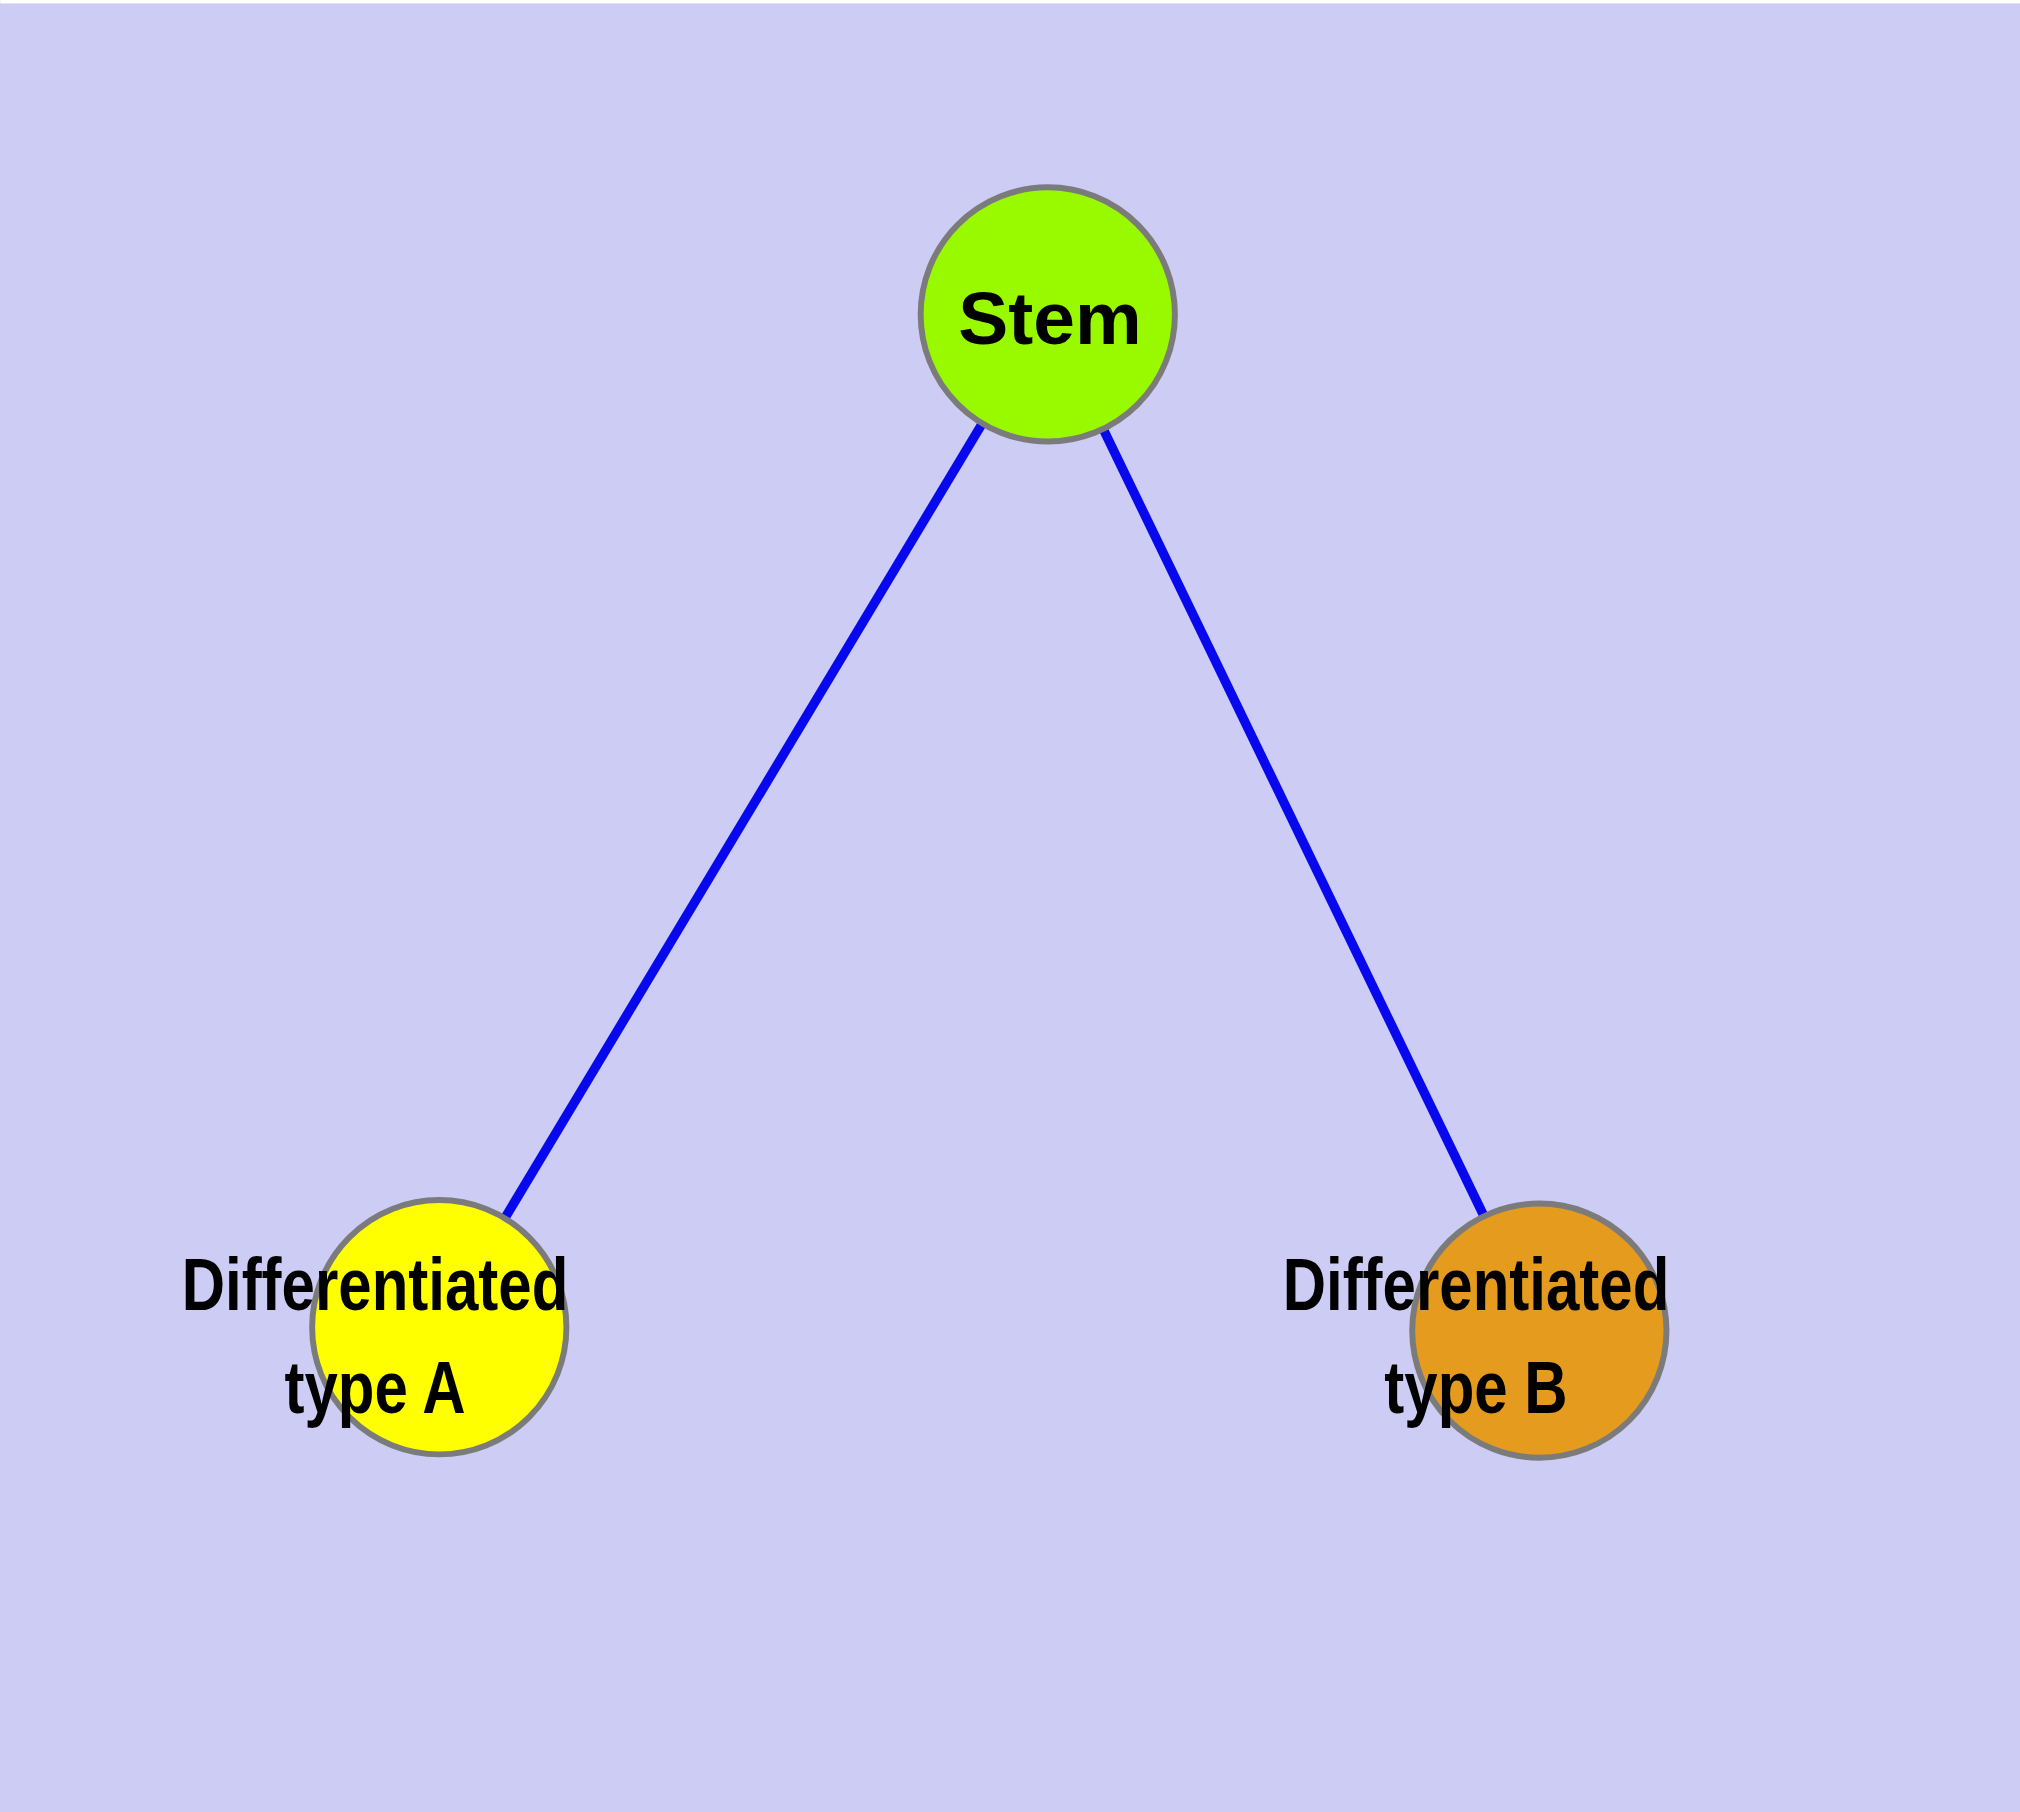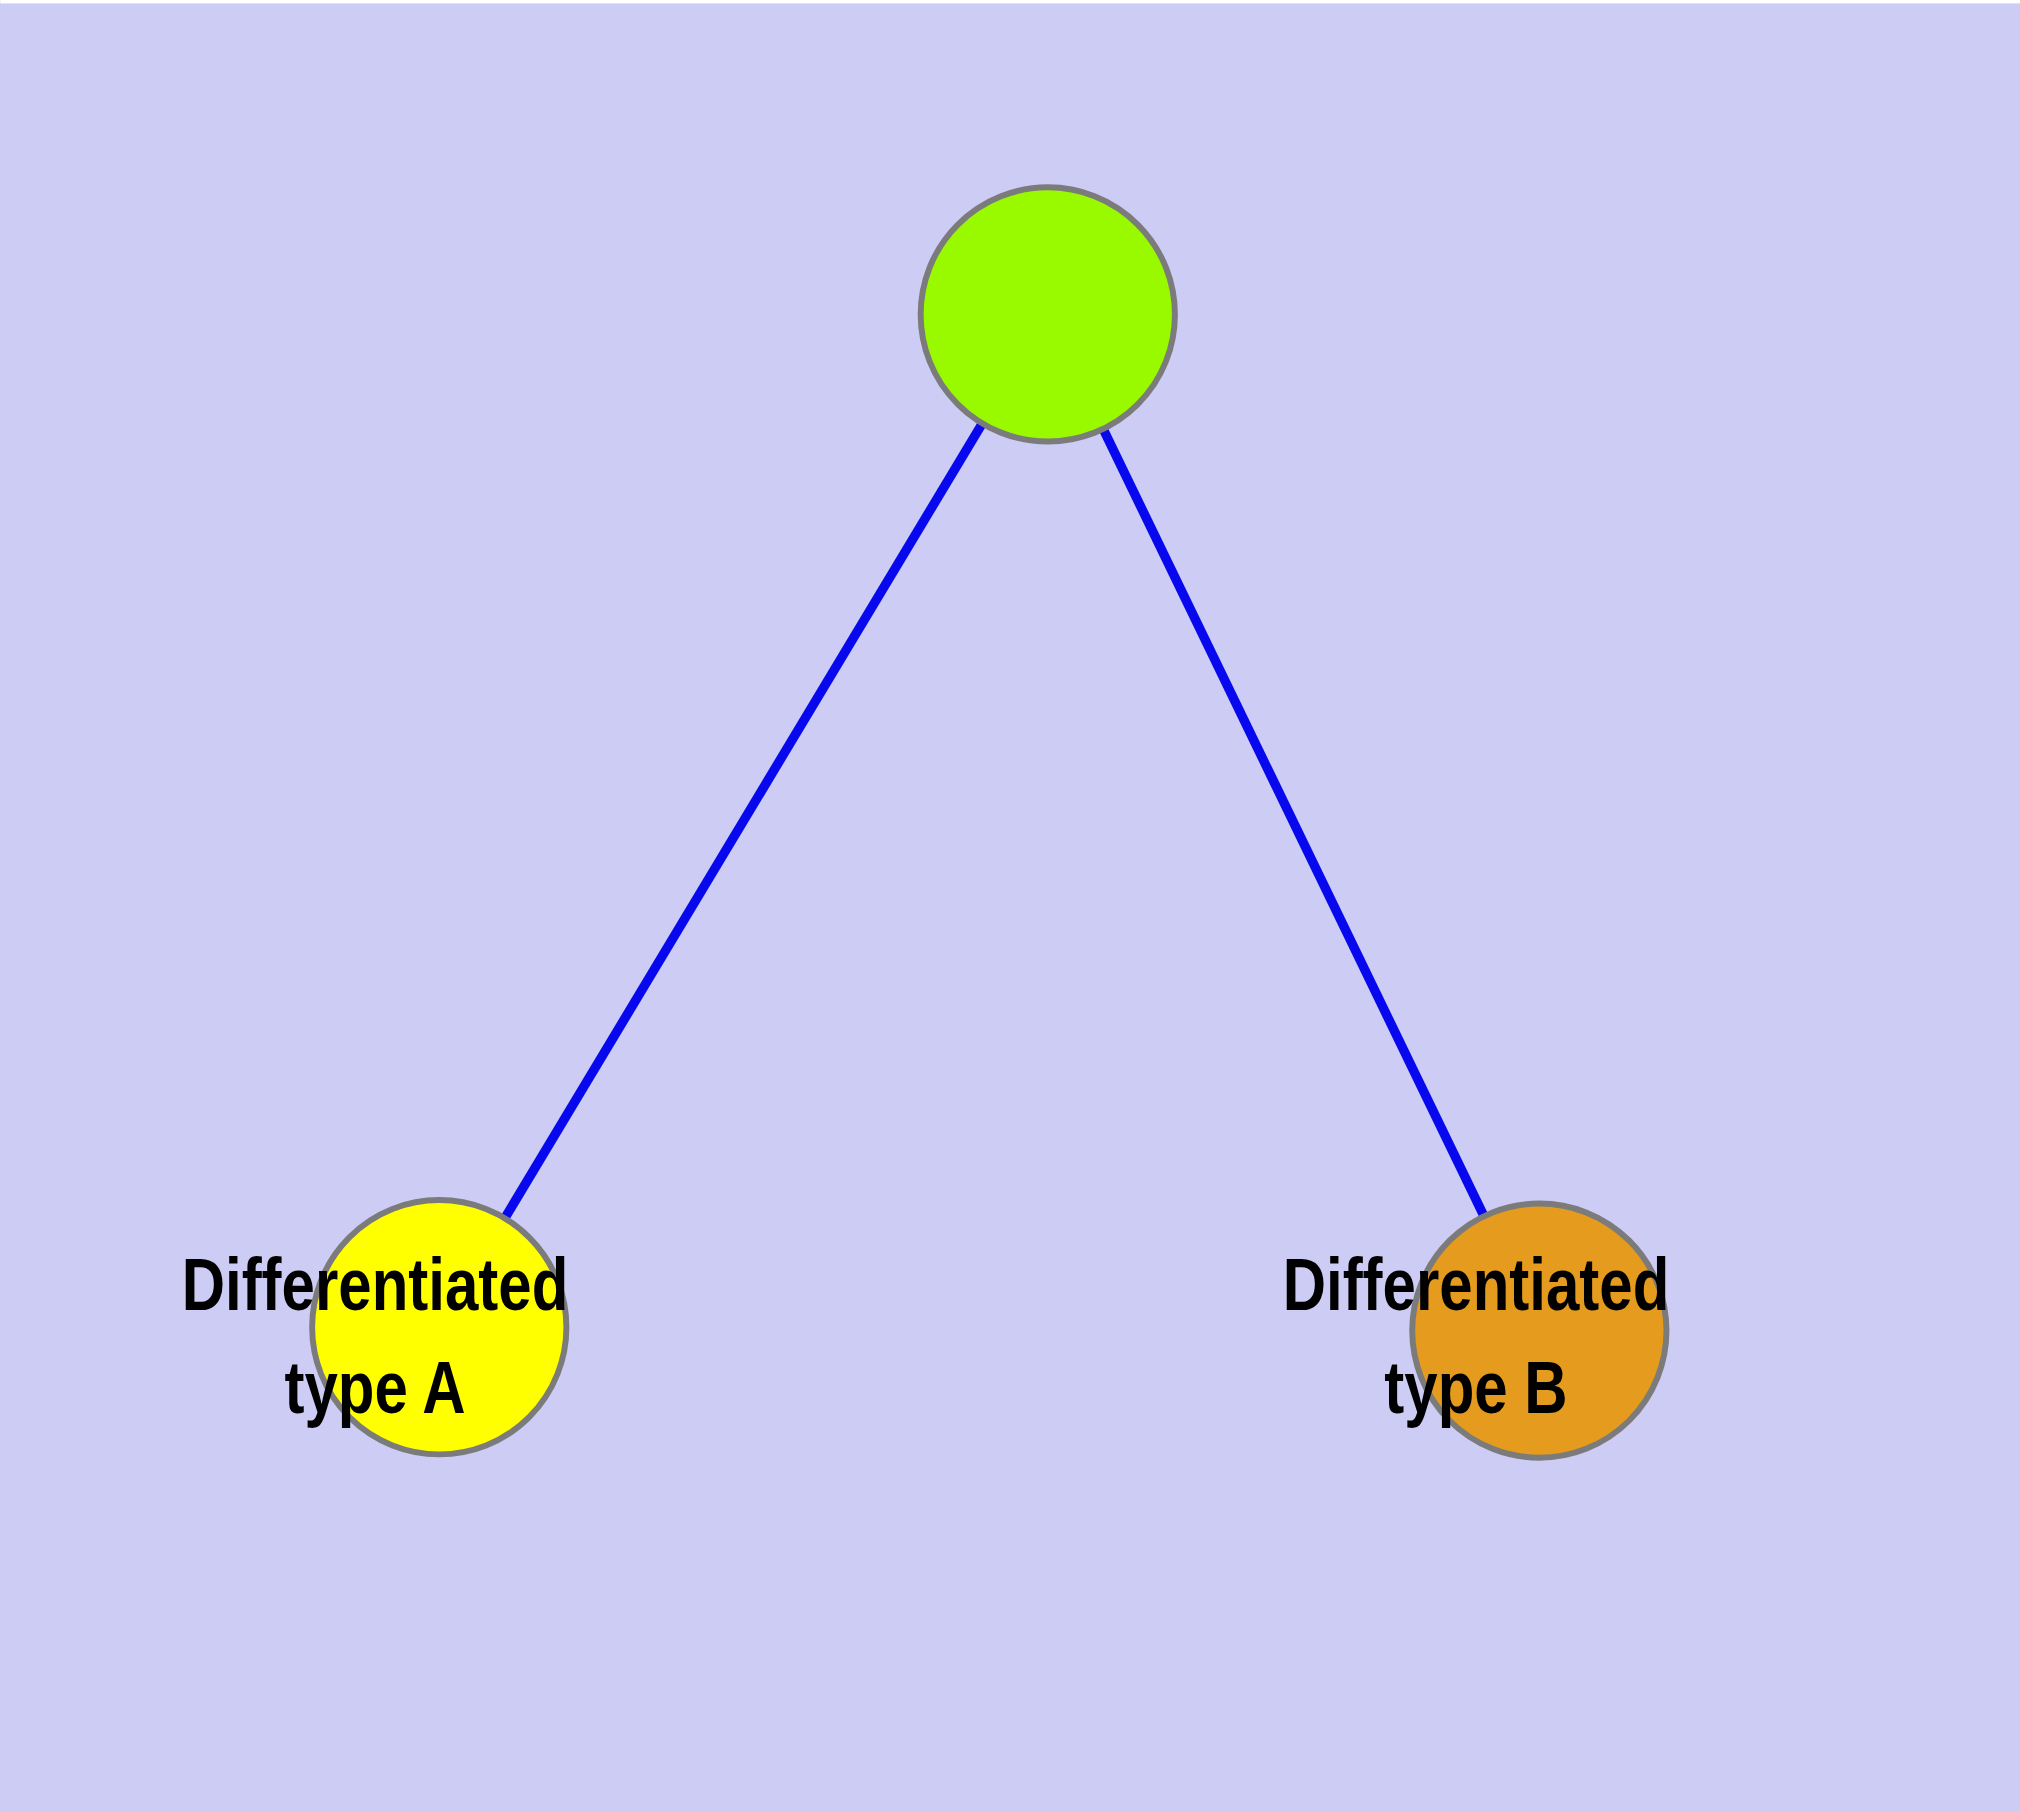--- a/index.html
+++ b/index.html
@@ -55,20 +55,23 @@
 
     <line x1="1236" y1="371" x2="1816" y2="1570" stroke-width="11" stroke="#0808ee"></line>
 
     <circle cx="1236" cy="371" r="150" stroke-width="7" fill="#99fa00" stroke="#7b7b7b"></circle>
 
     <circle cx="518" cy="1566" r="150" stroke-width="7" fill="#ffff00" stroke="#7b7b7b"></circle>
 
     <circle cx="1816" cy="1570" r="150" stroke-width="7" fill="#e59b1e" stroke="#7b7b7b"></circle>
   </svg>
 
+  <div class="node-label" style="left:1050px; top:318px;">
+    <span class="label-line">Stem</span>
+  </div>
 
   <div class="node-label condensed" style="left:375px; top:1336px;">
     <span class="label-line">Differentiated</span>
     <span class="label-line">type A</span>
   </div>
 
   <div class="node-label condensed" style="left:1476px; top:1336px;">
     <span class="label-line">Differentiated</span>
     <span class="label-line">type B</span>
   </div>

